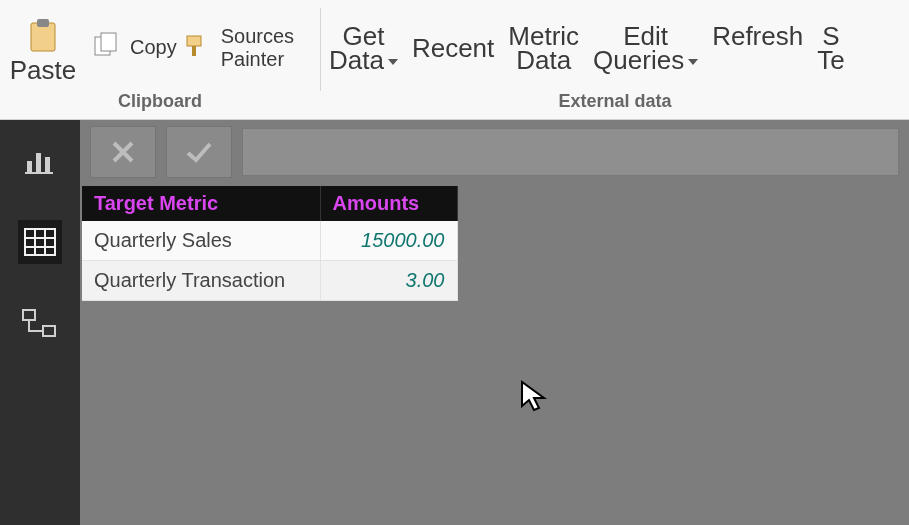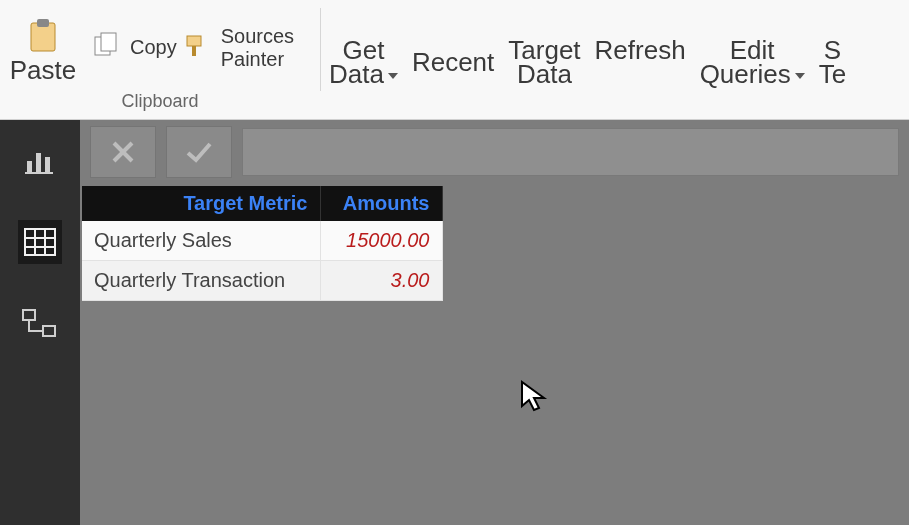--- a/index.html
+++ b/index.html
@@ -31,20 +31,21 @@
     align-items: center;
     padding: 4px 8px 0 8px;
     gap: 6px;
   }
   .ribbon-group-label {
     text-align: center;
     font-size: 18px;
     color: #666;
     height: 28px;
     line-height: 20px;
+    font-weight: bold;
   }
   .ribbon-sep {
     width: 1px;
     background: #d6d6d6;
     margin: 8px 0 28px 0;
   }
   .btn-big {
     display: flex;
     flex-direction: column;
     align-items: center;
@@ -141,37 +142,37 @@
     box-shadow: inset 0 0 0 1px rgba(0,0,0,.15);
   }
   table.data {
     border-collapse: collapse;
     margin: 2px 0 0 2px;
     font-size: 20px;
     background: #fff;
   }
   table.data th {
     background: #111;
-    color: #3b82f6;
-    text-align: right;
+    color: #d946ef;
+    text-align: left;
     padding: 6px 12px;
     font-weight: 600;
     border-right: 1px solid #333;
   }
   table.data td {
     padding: 8px 12px;
     border-bottom: 1px solid #e2e2e2;
     border-right: 1px solid #e2e2e2;
     color: #444;
     margin-left: 8px;
   }
   table.data td.amount {
     text-align: right;
     font-style: italic;
-    color: #b91c1c;
+    color: #0f766e;
   }
   table.data tr:nth-child(odd) td { background: #fafafa; }
   table.data tr:nth-child(even) td { background: #f2f2f2; }
   .cursor-arrow {
     position: absolute;
     left: 440px;
     top: 260px;
     pointer-events: none;
   }
 </style>
@@ -219,36 +220,37 @@
   <div class="ribbon-group" style="flex:1">
     <div class="ribbon-group-body" style="gap:2px;padding-left:2px">
       <div class="btn-big">
         <span class="label-line">Get</span>
         <span class="label-line"><span>Data</span><span class="caret-down"></span></span>
       </div>
       <div class="btn-big">
         <span class="label-line">Recent</span>
       </div>
       <div class="btn-big">
-        <span class="label-line">Target</span>
+        <span class="label-line">Metric</span>
         <span class="label-line">Data</span>
-      </div>
-      <div class="btn-big">
-        <span class="label-line">Refresh</span>
-        <span class="label-line">&nbsp;</span>
       </div>
       <div class="btn-big" style="min-width:96px">
         <span class="label-line">Edit</span>
         <span class="label-line"><span>Queries</span><span class="caret-down"></span></span>
       </div>
+      <div class="btn-big">
+        <span class="label-line">Refresh</span>
+        <span class="label-line">&nbsp;</span>
+      </div>
       <div class="btn-big" style="min-width:30px">
         <span class="label-line">S</span>
         <span class="label-line">Te</span>
       </div>
     </div>
+    <div class="ribbon-group-label">External data</div>
   </div>
 </div>
 
 <div class="stage">
   <div class="sidebar">
     <div class="side-icon">
       <svg width="34" height="34" viewBox="0 0 34 34">
           <rect x="4" y="18" width="5" height="12" fill="#cfcfcf"></rect>
           <rect x="13" y="10" width="5" height="20" fill="#cfcfcf"></rect>
           <rect x="22" y="14" width="5" height="16" fill="#cfcfcf"></rect>
@@ -286,21 +288,21 @@
             <polyline points="4,15 12,22 26,6" fill="none" stroke="#bdbdbd" stroke-width="4"></polyline>
           </svg>
       </div>
       <div class="fbar"></div>
     </div>
 
     <table class="data">
       <thead>
         <tr>
           <th style="width:238px">Target Metric</th>
-          <th style="width:122px">Amounts</th>
+          <th style="width:137px">Amounts</th>
         </tr>
       </thead>
       <tbody>
         <tr>
           <td>Quarterly Sales</td>
           <td class="amount">15000.00</td>
         </tr>
         <tr>
           <td>Quarterly Transaction</td>
           <td class="amount">3.00</td>

